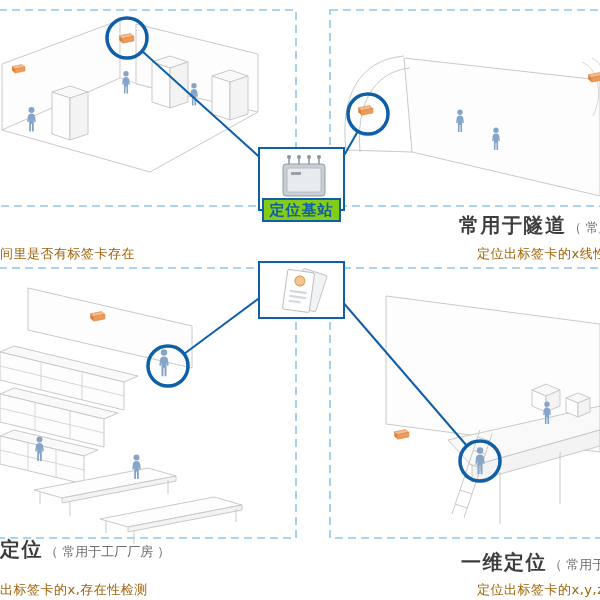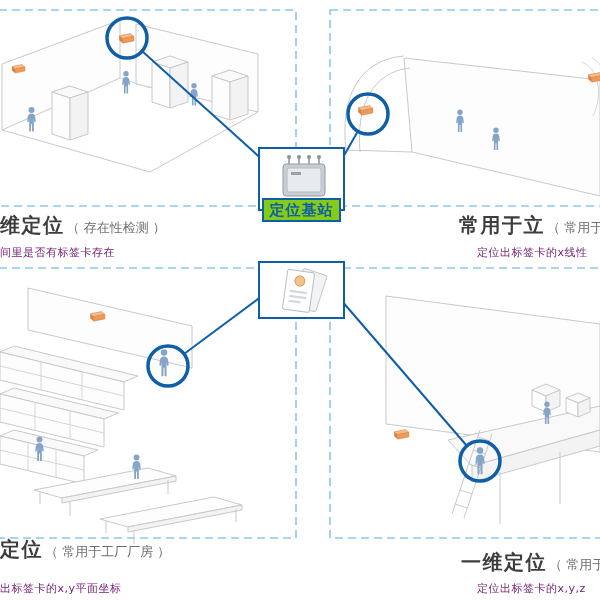--- a/index.html
+++ b/index.html
@@ -16,21 +16,21 @@
   .person{fill:#85a4c8}
   .hl{fill:none;stroke:#0f5fa8;stroke-width:3.5}
   .conn{stroke:#0f5fa8;stroke-width:2}
   .frame{position:absolute;border:2px solid #0f5fa8;background:#fff;z-index:5;
     display:flex;align-items:center;justify-content:center}
   .center-label{position:absolute;border:2px solid #0f5fa8;background:#84cc16;color:#0f5fa8;
     font-size:15px;font-weight:bold;text-align:center;line-height:20px;z-index:6;letter-spacing:1px}
   .q-title{position:absolute;white-space:nowrap;z-index:4;color:#3d3d3d}
   .t-name{font-size:20px;font-weight:600;letter-spacing:1.5px}
   .t-note{font-size:13px;color:#6f6f6f;margin-left:2px}
-  .q-desc{position:absolute;white-space:nowrap;z-index:4;font-size:11px;color:#701a75;letter-spacing:.5px}
+  .q-desc{position:absolute;white-space:nowrap;z-index:4;font-size:13px;color:#a16207;letter-spacing:.5px}
 </style>
 </head>
 <body>
 
 <div class="canvas">
 
   <svg class="scene-svg" width="600" height="600" viewBox="0 0 600 600">
     <defs>
       <symbol id="person" viewBox="0 0 10 23">
         <circle cx="5" cy="2.8" r="2.7"></circle>
@@ -196,33 +196,30 @@
       <g transform="rotate(8 38 27)">
         <rect x="24" y="7" width="27" height="40" rx="2" fill="#ffffff" stroke="#b9bec4"></rect>
         <circle cx="37.5" cy="17" r="5" fill="#f4c48e" stroke="#d99a55"></circle>
         <rect x="29" y="27" width="17" height="2.2" fill="#d4d8db"></rect>
         <rect x="29" y="32" width="17" height="2.2" fill="#d4d8db"></rect>
         <rect x="29" y="37" width="12" height="2.2" fill="#d4d8db"></rect>
       </g>
     </svg>
   </div>
 
-  <div class="q-title" style="left:0;top:212px">
-    <span class="t-name">维定位</span><span class="t-note">（ 存在性检测 ）</span>
-  </div>
   <div class="q-desc" style="left:0;top:245px">间里是否有标签卡存在</div>
 
   <div class="q-title" style="left:459px;top:212px">
-    <span class="t-name">常用于立</span><span class="t-note">（ 常用于隧道</span>
+    <span class="t-name">常用于隧道</span><span class="t-note">（ 常用于隧道</span>
   </div>
   <div class="q-desc" style="left:477px;top:245px">定位出标签卡的x线性</div>
 
   <div class="q-title" style="left:0;top:536px">
     <span class="t-name">定位</span><span class="t-note">（ 常用于工厂厂房 ）</span>
   </div>
-  <div class="q-desc" style="left:0;top:581px">出标签卡的x,y平面坐标</div>
+  <div class="q-desc" style="left:0;top:581px">出标签卡的x,存在性检测</div>
 
   <div class="q-title" style="left:461px;top:549px">
     <span class="t-name">一维定位</span><span class="t-note">（ 常用于立</span>
   </div>
   <div class="q-desc" style="left:477px;top:581px">定位出标签卡的x,y,z</div>
 
 </div>
 
 </body></html>

